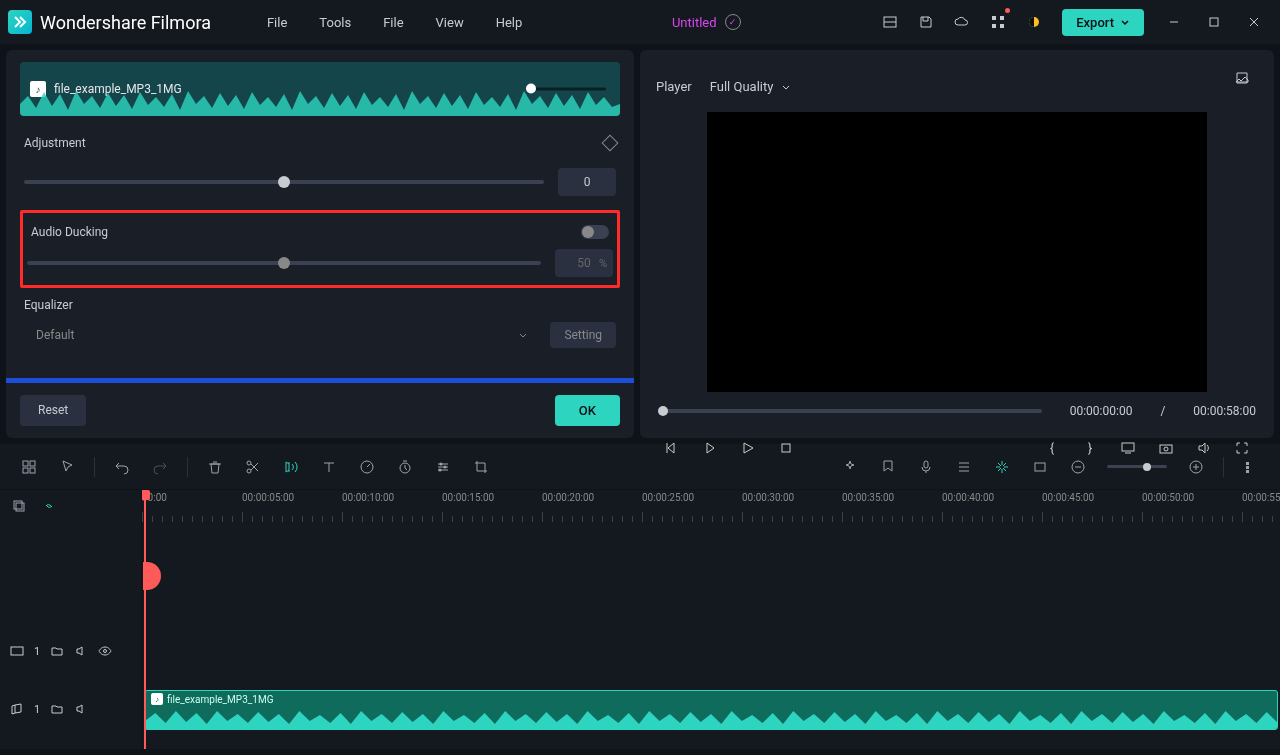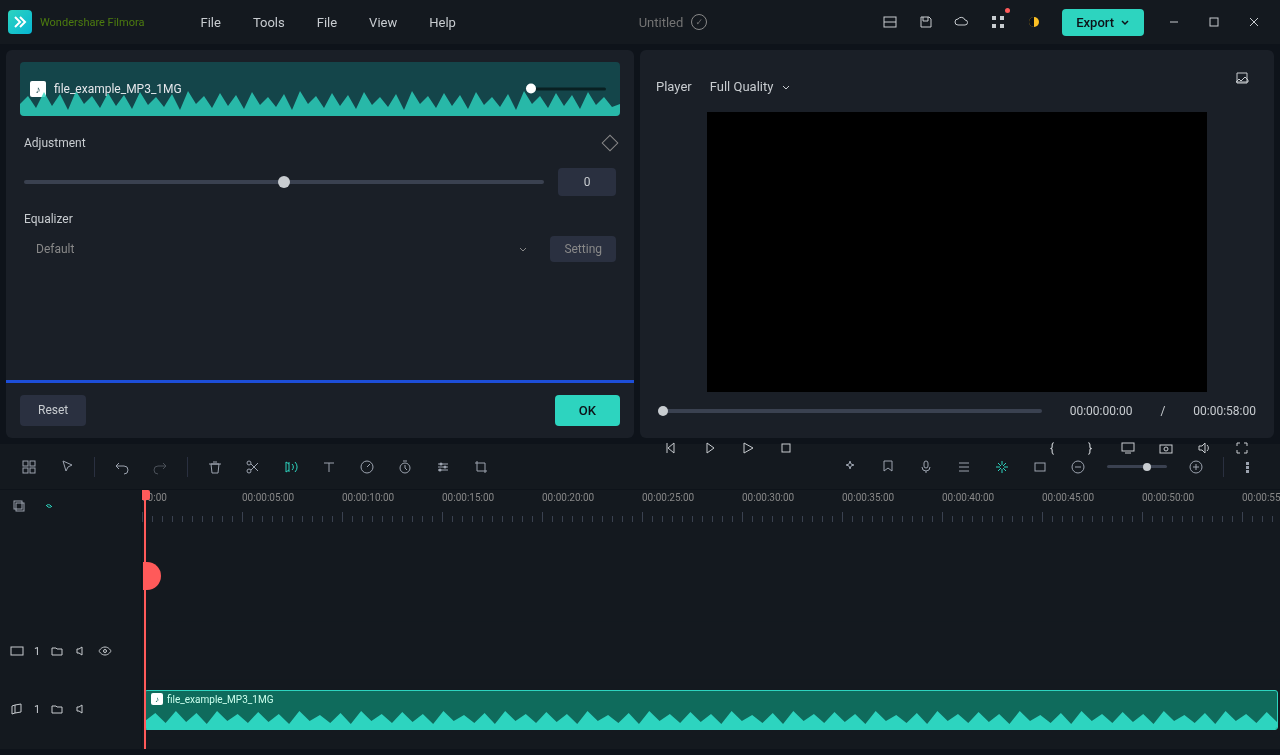--- a/index.html
+++ b/index.html
@@ -1,21 +1,21 @@
 <!DOCTYPE html>
 <html><head>
 <meta charset="utf-8">
 <style>
 *{box-sizing:border-box;margin:0;padding:0;font-family:-apple-system,BlinkMacSystemFont,"Segoe UI",Roboto,sans-serif;user-select:none}
 body{background:#0e131a;width:1280px;height:755px;overflow:hidden;color:#c8ccd0;font-size:12px}
 .titlebar{height:44px;background:#14191f;display:flex;align-items:center;padding:0 8px}
 .logo{width:24px;height:24px;border-radius:4px;background:linear-gradient(135deg,#2dd4bf,#06b6d4);margin-right:8px;display:flex;align-items:center;justify-content:center}
-.app-name{font-size:11px;color:#4d7c0f;margin-right:40px}
+.app-name{font-size:18px;color:#ffffff;margin-right:40px}
 .menu-item{padding:0 16px;font-size:13px;color:#c8ccd0;cursor:pointer}
-.doc-title{margin-left:auto;margin-right:auto;font-size:13px;color:#737373;display:flex;align-items:flex-end;gap:8px}
+.doc-title{margin-left:auto;margin-right:auto;font-size:13px;color:#d946ef;display:flex;align-items:flex-end;gap:8px}
 .title-right{display:flex;align-items:center;gap:4px}
 .icon-btn{width:32px;height:32px;display:flex;align-items:center;justify-content:center;cursor:pointer;color:#c8ccd0;border-radius:4px}
 .export-btn{background:#2dd4bf;color:#0d1117;padding:6px 14px;border-radius:4px;font-size:13px;cursor:pointer;display:flex;align-items:center;gap:6px;margin:0 8px;font-weight:500}
 .win-btn{width:36px;height:32px;display:flex;align-items:center;justify-content:center;cursor:pointer;color:#c8ccd0}
 .main{display:flex;height:400px;padding:6px;gap:6px}
 .panel-left{width:628px;background:#1a1f27;border-radius:6px;display:flex;flex-direction:column}
 .tabs{display:flex;border-bottom:1px solid #0e131a}
 .tab{padding:14px 22px;font-size:13px;cursor:pointer;border-bottom:2px solid transparent}
 .tab.active{color:#2dd4bf;border-bottom-color:#2dd4bf}
 .audio-scroll{padding:12px 14px;flex:1;overflow:hidden}
@@ -35,21 +35,21 @@
 .highlighted{border:3px solid #ff2b2b;border-radius:2px;padding:8px 4px;margin:4px 0}
 .row-between{display:flex;align-items:center;justify-content:space-between;padding:4px}
 .toggle{width:28px;height:14px;background:#3a4150;border-radius:7px;position:relative;cursor:pointer}
 .toggle-knob{position:absolute;width:12px;height:12px;background:#888;border-radius:50%;top:1px;left:1px}
 .value-box.disabled{color:#666}
 .unit{position:absolute;right:6px;color:#666;font-size:11px}
 .value-box{position:relative}
 .select{display:flex;align-items:center;justify-content:space-between;padding:8px 12px;color:#888;font-size:12px;cursor:pointer;flex:1}
 .setting-btn{padding:6px 14px;background:#2a3040;border-radius:4px;font-size:12px;cursor:pointer;color:#888;margin-left:10px}
 .eq-row{display:flex;align-items:center;padding:0 4px}
-.panel-footer{display:flex;padding:12px 14px;border-top:3px solid #1d4ed8}
+.panel-footer{display:flex;padding:12px 14px;border-top:5px solid #1d4ed8}
 .reset-btn{background:#2a3040;padding:8px 18px;border-radius:4px;font-size:12px;cursor:pointer}
 .ok-btn{background:#2dd4bf;color:#0d1117;padding:8px 24px;border-radius:4px;font-size:13px;cursor:pointer;margin-left:auto;font-weight:500}
 .panel-right{flex:1;background:#1a1f27;border-radius:6px;display:flex;flex-direction:column}
 .player-head{display:flex;align-items:flex-end;padding:12px 16px;gap:18px}
 .player-head span{font-size:13px}
 .quality{display:flex;align-items:center;gap:8px;cursor:pointer}
 .preview-area{flex:1;display:flex;align-items:center;justify-content:center;padding:6px 20px}
 .preview{width:500px;height:280px;background:#000}
 .scrub-row{display:flex;align-items:center;padding:6px 18px;gap:28px}
 .scrub{flex:1;height:4px;background:#3a4150;border-radius:2px;position:relative}
@@ -182,20 +182,37 @@
 
       <div class="slider-row">
         <div class="slider-track">
             <div class="slider-knob" style="left:calc(50% - 6px)"></div>
           </div>
         <div class="value-box">
             <span>0</span>
           </div>
       </div>
 
+      <div class="highlighted">
+        <div class="row-between">
+          <span>Audio Ducking</span>
+          <div class="toggle">
+              <div class="toggle-knob"></div>
+            </div>
+        </div>
+        <div class="slider-row" style="padding:6px 0 0">
+          <div class="slider-track">
+              <div class="slider-knob" style="left:calc(50% - 6px);background:#888"></div>
+            </div>
+          <div class="value-box disabled">
+            <span>50</span>
+            <span class="unit">%</span>
+          </div>
+        </div>
+      </div>
 
       <div class="section-head" style="padding-top:6px">
         <span>Equalizer</span>
       </div>
       <div class="eq-row">
         <div class="select">
           <span>Default</span>
           <svg width="10" height="10" viewBox="0 0 10 10">
               <path d="M2 4l3 3 3-3" stroke="currentColor" fill="none"></path>
             </svg>

